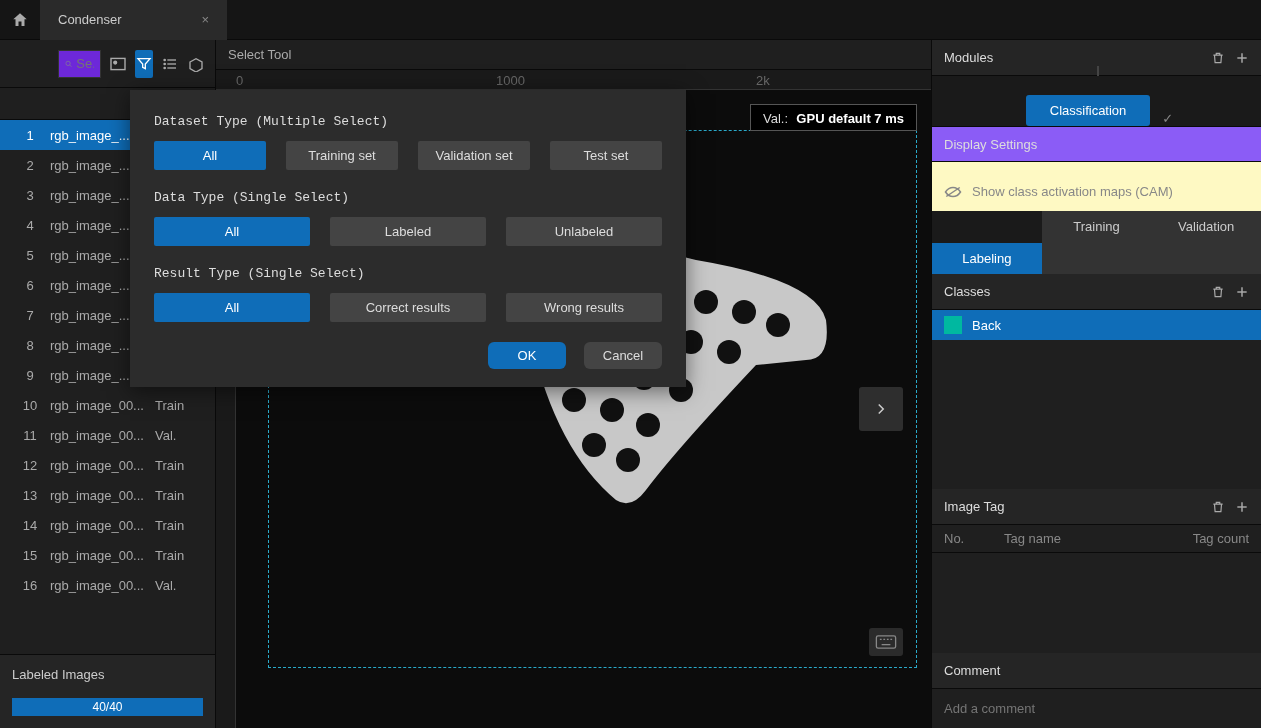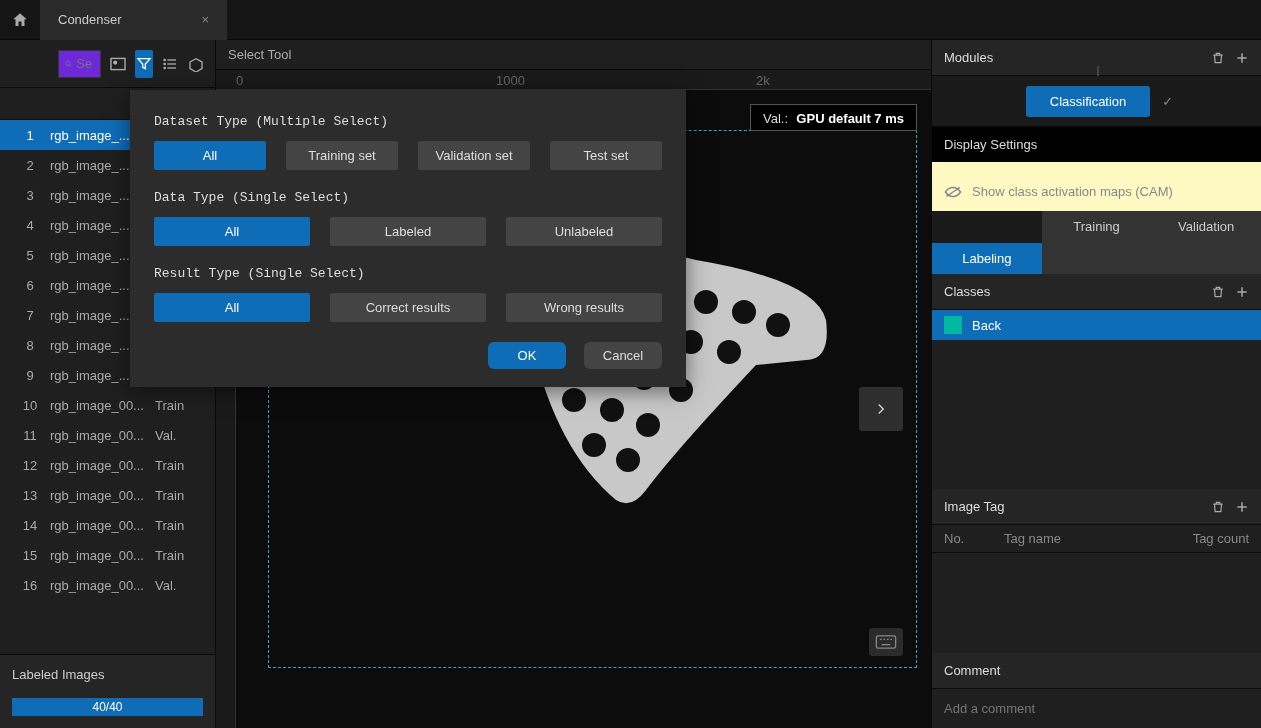--- a/index.html
+++ b/index.html
@@ -36,21 +36,21 @@
 .viewport { flex: 1; position: relative; background: #0c0c0c; overflow: hidden; }
 .val-badge { position: absolute; top: 14px; right: 14px; background: #000; border: 1px solid #555; padding: 4px 12px; color: #ddd; font-size: 15px; z-index: 2; }
 .val-badge .b { font-weight: 600; color: #fff; }
 .dashed-frame { position: absolute; top: 40px; left: 32px; right: 14px; bottom: 60px; border: 1px dashed #2aa9c9; }
 .part-shape { position: absolute; top: 140px; left: 280px; width: 320px; height: 290px; }
 .nav-arrow { position: absolute; right: 28px; top: 50%; transform: translateY(-50%); width: 44px; height: 44px; background: #2e2e2e; display: flex; align-items: center; justify-content: center; cursor: pointer; border-radius: 3px; z-index: 3; }
 .kbd-icon { position: absolute; right: 28px; bottom: 72px; width: 34px; height: 28px; background: #2b2b2b; border-radius: 3px; display: flex; align-items: center; justify-content: center; z-index: 3; }
 .right-panel { width: 330px; background: #1f1f1f; border-left: 1px solid #0a0a0a; display: flex; flex-direction: column; }
 .section-header { height: 36px; display: flex; align-items: center; justify-content: space-between; padding: 0 12px; color: #ddd; border-bottom: 1px solid #0a0a0a; background: #252525; }
 .hdr-icons { display: flex; gap: 10px; color: #aaa; }
-.module-row { height: 50px; display: flex; align-items: center; justify-content: center; gap: 12px; background: #1a1a1a; position: relative; padding-left: 6px; }
+.module-row { height: 50px; display: flex; align-items: flex-end; justify-content: center; gap: 12px; background: #1a1a1a; position: relative; padding-left: 6px; }
 .module-chip { background: #0f6db8; color: #fff; padding: 8px 24px; border-radius: 3px; cursor: pointer; }
 .checkmark { color: #888; }
 .module-line { position: absolute; top: -10px; left: 50%; width: 2px; height: 10px; background: #444; }
 .display-settings { padding: 12px; background: #fef9c3; }
 .cam-row { display: flex; align-items: center; gap: 10px; color: #888; margin-top: 10px; }
 .tab-row { display: flex; background: #1a1a1a; }
 .sub-tab { flex: 1; text-align: center; padding: 8px 0; background: #333; color: #ccc; cursor: pointer; }
 .sub-tab.active { background: #0f6db8; color: #fff; margin-top: 32px; }
 .class-item { display: flex; align-items: center; gap: 10px; padding: 6px 12px; cursor: pointer; }
 .class-item.selected { background: #0f6db8; color: #fff; }
@@ -290,21 +290,21 @@
               <line x1="4" y1="12" x2="20" y2="12"></line>
             </svg>
           </span>
       </div>
     </div>
     <div class="module-row">
       <div class="module-line"></div>
       <div class="module-chip">Classification</div>
       <span class="checkmark">✓</span>
     </div>
-    <div class="section-header" style="background:#000000;border-top:1px solid #0a0a0a;">
+    <div class="section-header" style="background:#8b5cf6;border-top:1px solid #0a0a0a;">
       <span>Display Settings</span>
     </div>
     <div class="display-settings">
       <div class="cam-row">
         <span>
             <svg width="18" height="12" viewBox="0 0 24 16" fill="none" stroke="#888" stroke-width="2">
               <path d="M2 8s4-6 10-6 10 6 10 6-4 6-10 6S2 8 2 8z"></path>
               <line x1="3" y1="14" x2="21" y2="2"></line>
             </svg>
           </span>

